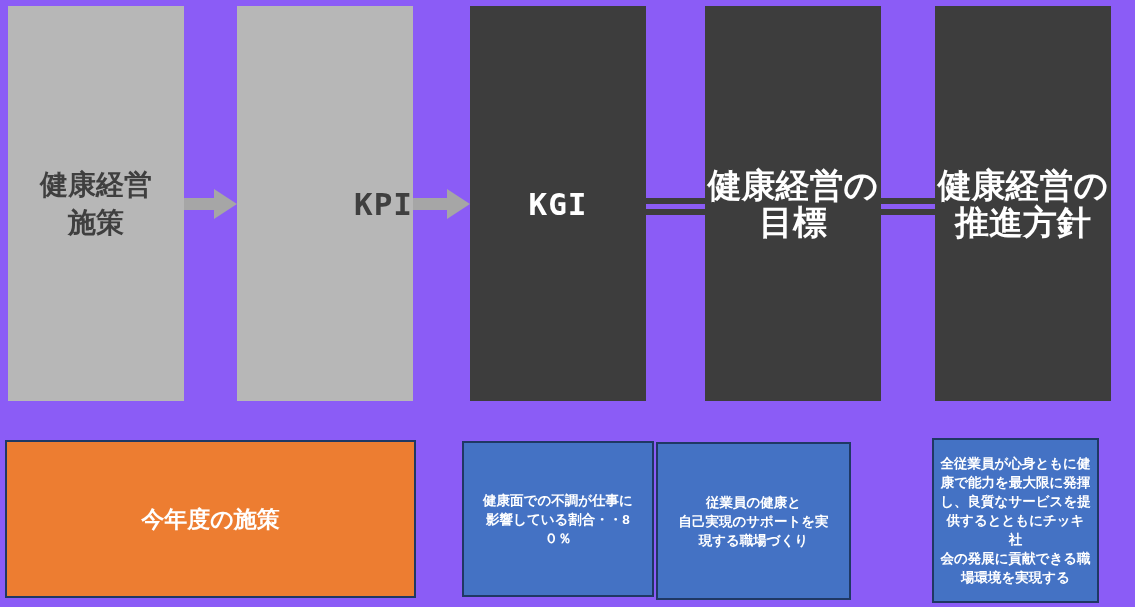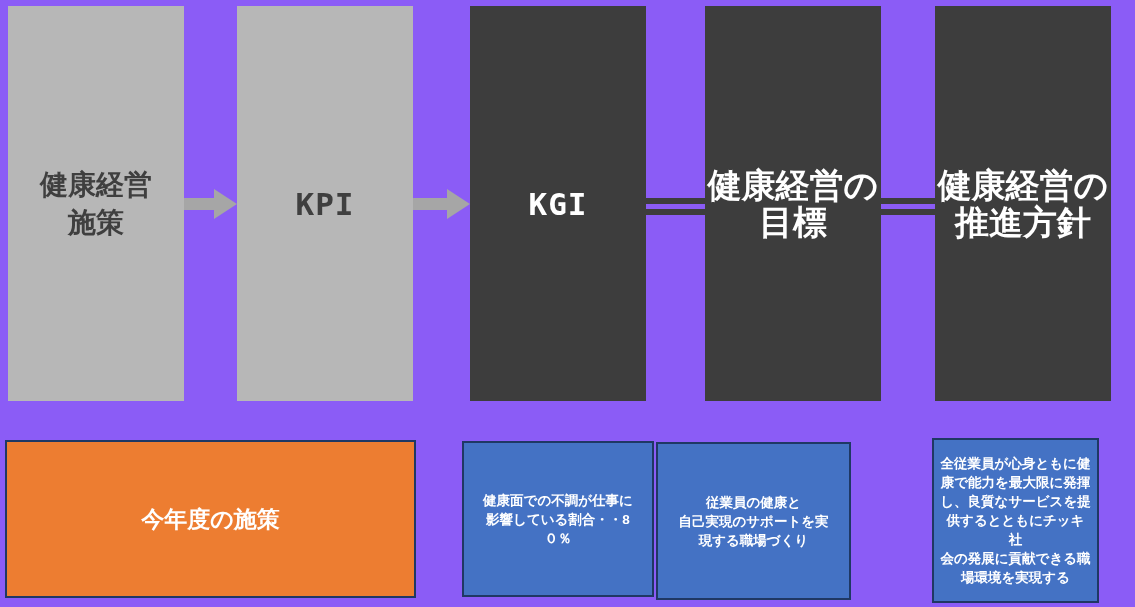--- a/index.html
+++ b/index.html
@@ -25,21 +25,21 @@
   }
   .label {
     white-space: pre-line;
     font-weight: bold;
   }
   
   .topcol { top: 6px; height: 395px; width: 176px; }
   .gray-fill { background: #b7b7b7; }
   .dark-fill { background: #3d3d3d; }
   #col-measures { left: 8px; }
-  #col-kpi      { left: 237px; }
+  #col-kpi      { left: 237px; justify-content: flex-end; }
   #col-kgi      { left: 470px; }
   #col-goal     { left: 705px; }
   #col-policy   { left: 935px; }
   .topcol .label {
     font-size: 28px;
     line-height: 38px;
     color: #3f3f3f;
   }
   .dark-fill .label { color: #ffffff; }
   .latin .label {

